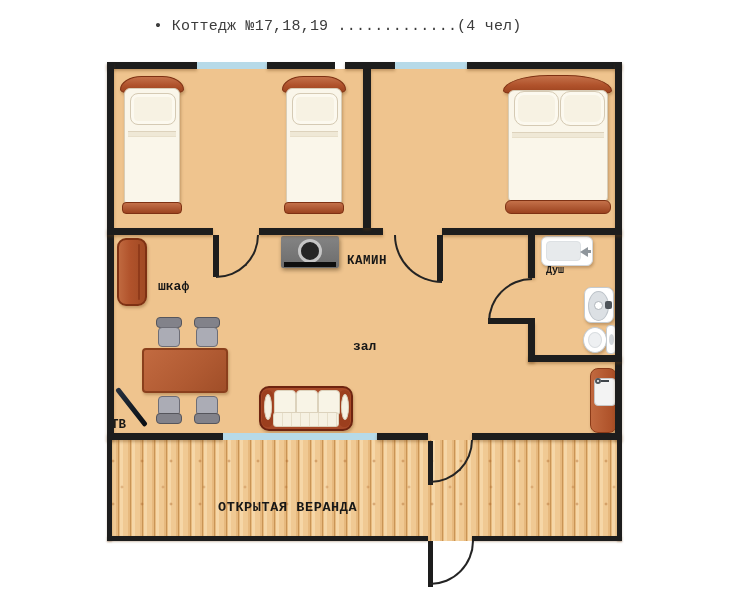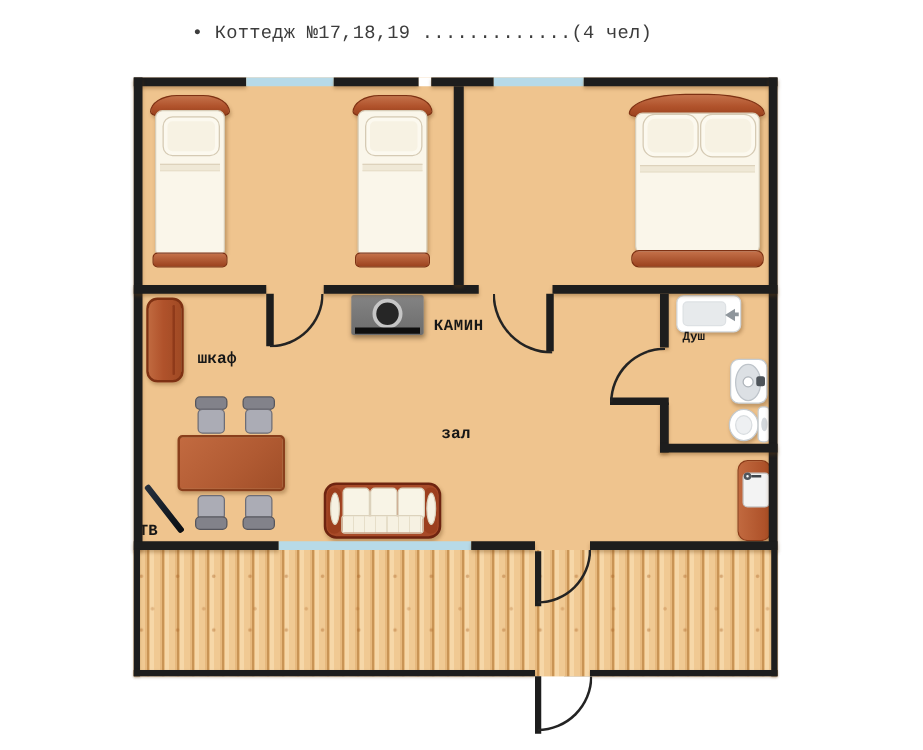--- a/index.html
+++ b/index.html
@@ -187,20 +187,21 @@
   <div class="fur wc-tank" style="left:606px;top:325px;width:10px;height:29px;">
     <div class="wc-btn"></div>
   </div>
 
   <div class="fur heater shadow" style="left:590px;top:368px;width:27px;height:65px;">
     <div class="heater-panel"></div>
     <div class="heater-dial"></div>
     <div class="heater-line"></div>
   </div>
 
+  <div class="lbl" style="left:218px;top:501px;font-size:13.5px;letter-spacing:.6px;">ОТКРЫТАЯ  ВЕРАНДА</div>
 
   <div class="wall" style="left:107px;top:62px;width:90px;height:7px;"></div>
   <div class="win" style="left:197px;top:62px;width:70px;height:7px;"></div>
   <div class="wall" style="left:267px;top:62px;width:68px;height:7px;"></div>
   <div class="gap" style="left:335px;top:62px;width:10px;height:7px;"></div>
   <div class="wall" style="left:345px;top:62px;width:50px;height:7px;"></div>
   <div class="win" style="left:395px;top:62px;width:72px;height:7px;"></div>
   <div class="wall" style="left:467px;top:62px;width:155px;height:7px;"></div>
 
   <div class="wall" style="left:107px;top:62px;width:7px;height:378px;"></div>

